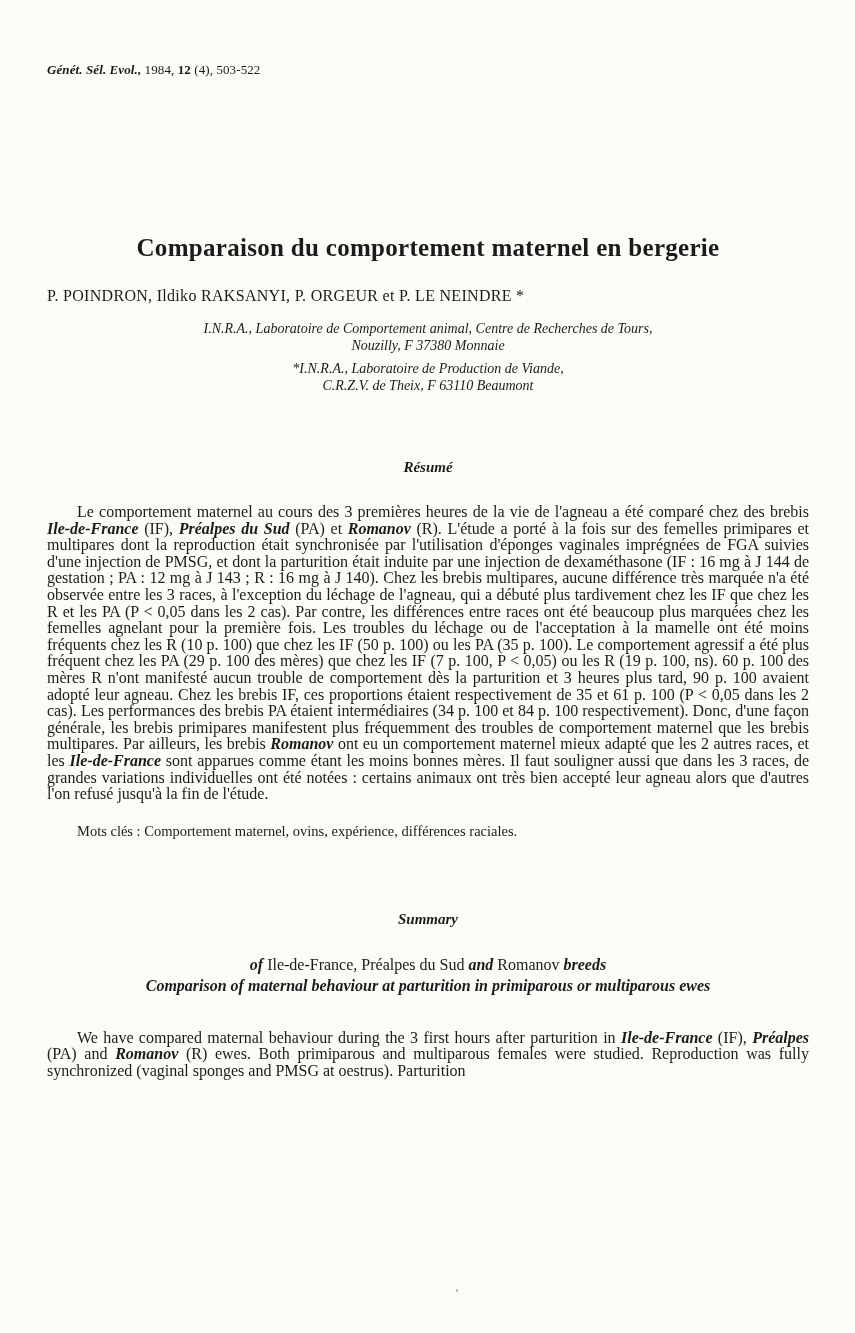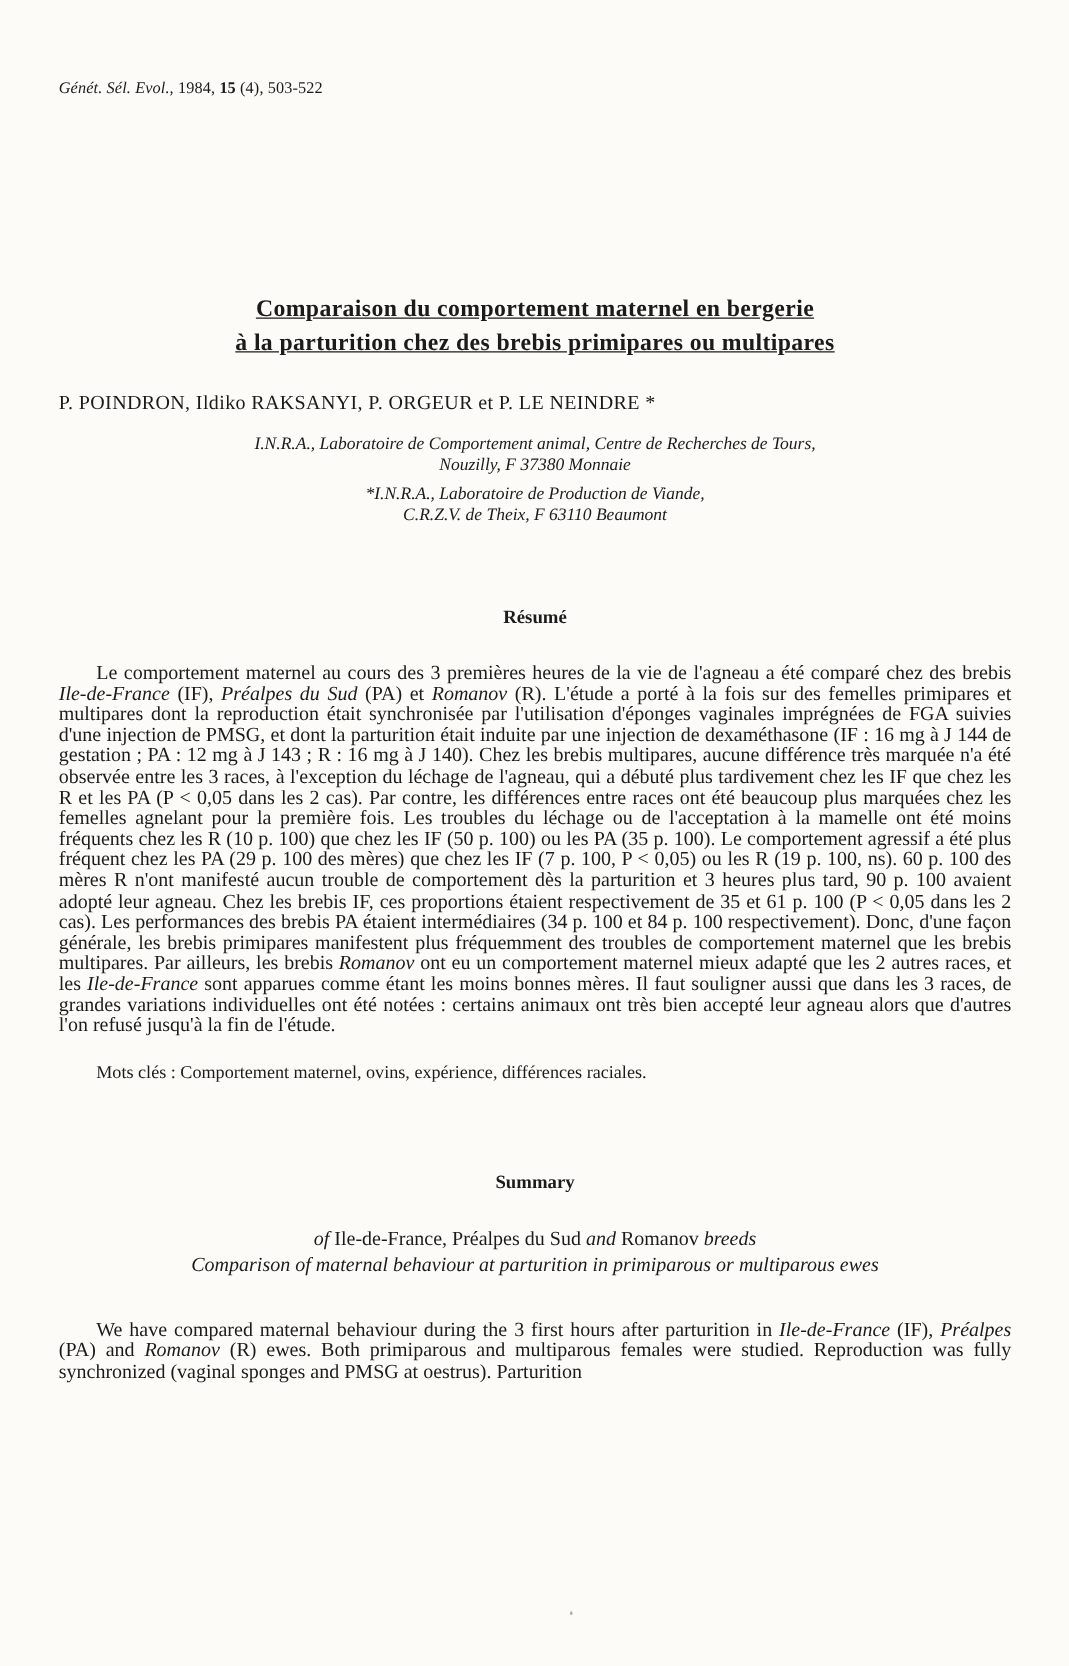--- a/index.html
+++ b/index.html
@@ -6,40 +6,39 @@
   html, body { background: #e9e9e6; }
   body {
     width: 855px; height: 1333px;
     margin: 0 auto;
     background: #fcfbf7;
     color: #1b1b1b;
     font-family: "Liberation Serif", "DejaVu Serif", serif;
     position: relative;
     overflow: hidden;
   }
-  .it { font-style: italic; }
+  .it { font-style: italic; font-weight: bold; }
   .bd { font-weight: bold; }
   .page { padding: 62px 46px 0 47px; }
 
   .journal-line {
     font-size: 13px;
     line-height: 16px;
     letter-spacing: 0.1px;
   }
 
   .title-block {
     margin-top: 156px;
     text-align: center;
   }
   .title-line {
-    font-size: 19px;
+    font-size: 25px;
     line-height: 27px;
     font-weight: bold;
     letter-spacing: 0.3px;
-    text-decoration: underline;
   }
 
   .authors-line {
     margin-top: 25px;
     font-size: 16px;
     line-height: 19px;
     letter-spacing: 0.3px;
   }
 
   .affiliations {
@@ -50,20 +49,21 @@
     line-height: 17px;
   }
   .affil-line { }
   .affil-group2 { margin-top: 6px; }
 
   .section-heading {
     text-align: center;
     font-weight: bold;
     font-size: 15px;
     line-height: 18px;
+    font-style: italic;
   }
   .resume-heading { margin-top: 64px; }
   .summary-heading { margin-top: 70px; }
 
   .body-paragraph {
     margin-top: 28px;
     text-align: justify;
     font-size: 16px;
     line-height: 16.6px;
     text-indent: 30px;
@@ -97,25 +97,24 @@
     background: #9a9a94;
     border-radius: 50%;
     opacity: 0.8;
   }
 </style>
 </head>
 <body>
 
 <div class="page">
 
-  <div class="journal-line"><span class="it">Génét. Sél. Evol.,</span><span> 1984, </span><span class="bd">15</span><span> (4), 503-522</span></div>
+  <div class="journal-line"><span class="it">Génét. Sél. Evol.,</span><span> 1984, </span><span class="bd">12</span><span> (4), 503-522</span></div>
 
   <div class="title-block">
     <div class="title-line"><span class="bd">Comparaison du comportement maternel en bergerie</span></div>
-    <div class="title-line"><span class="bd">à la parturition chez des brebis primipares ou multipares</span></div>
   </div>
 
   <div class="authors-line">P. POINDRON, Ildiko RAKSANYI, P. ORGEUR et P. LE NEINDRE *</div>
 
   <div class="affiliations">
     <div class="affil-line">I.N.R.A., Laboratoire de Comportement animal, Centre de Recherches de Tours,</div>
     <div class="affil-line">Nouzilly, F 37380 Monnaie</div>
     <div class="affil-line affil-group2">*I.N.R.A., Laboratoire de Production de Viande,</div>
     <div class="affil-line">C.R.Z.V. de Theix, F 63110 Beaumont</div>
   </div>

